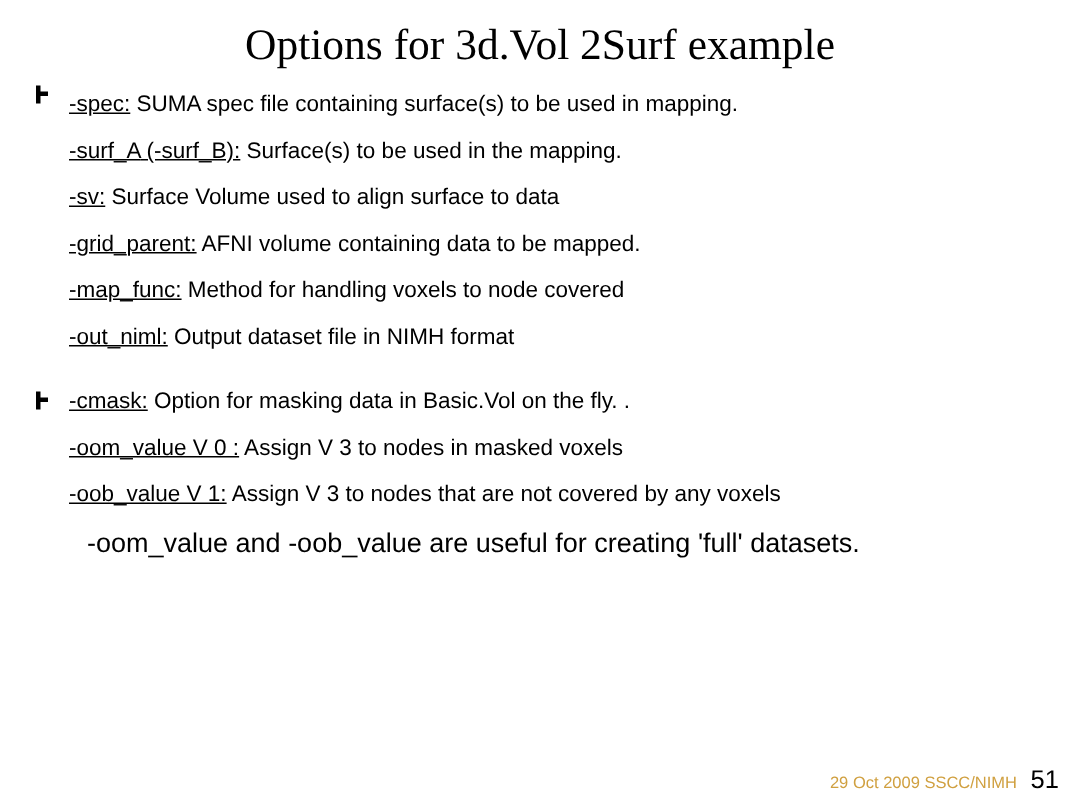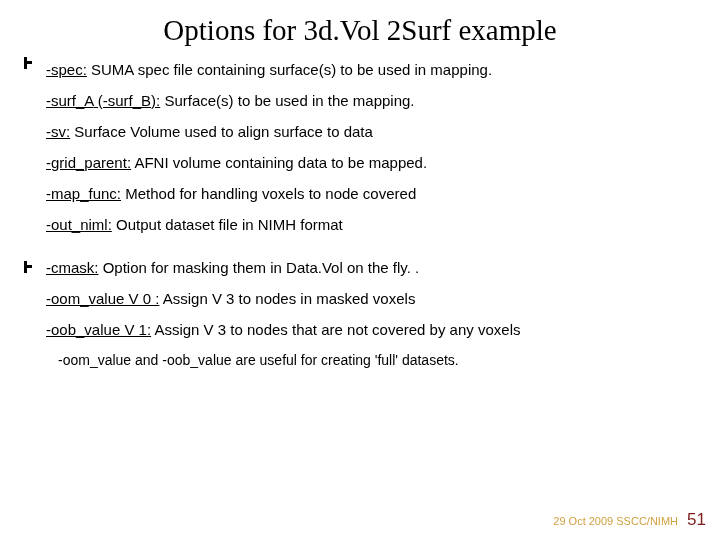--- a/index.html
+++ b/index.html
@@ -37,33 +37,33 @@
   }
   .item {
     margin-left: 46px;
     margin-right: 20px;
     font-size: 15px;
     margin-top: 14px;
   }
   .item-indent {
     margin-left: 58px;
     margin-right: 20px;
-    font-size: 14px;
+    font-size: 18px;
     margin-top: 14px;
   }
   .u { text-decoration: underline; }
   .footer {
     position: absolute;
     bottom: 10px;
     right: 14px;
     font-size: 11px;
     color: #d0a040;
   }
   .footer .pn {
-    color: #7f1d1d;
+    color: #000000;
     font-size: 17px;
     margin-left: 6px;
   }
 </style>
 </head>
 <body>
 
 <div class="title">Options for 3d.Vol 2Surf example</div>
 
 <div class="section-head">
@@ -87,21 +87,21 @@
 <div class="item"><span class="u">-out_niml:</span><span> Output dataset file in NIMH format</span></div>
 
 <div class="section-head" style="margin-top:26px;">
   <span class="bullet-icon">
     <svg viewBox="0 0 12 16">
         <path d="M2 2 L2 14 L5 14 L5 9 L10 9 L10 6 L5 6 L5 2 Z" fill="#000"></path>
       </svg>
   </span>
 </div>
 
-<div class="item"><span class="u">-cmask:</span><span> Option for masking them in Data.Vol on the fly. .</span></div>
+<div class="item"><span class="u">-cmask:</span><span> Option for masking data in Basic.Vol on the fly. .</span></div>
 
 <div class="item"><span class="u">-oom_value V 0 :</span><span> Assign V 3 to nodes in masked voxels</span></div>
 
 <div class="item"><span class="u">-oob_value V 1:</span><span> Assign V 3 to nodes that are not covered by any voxels</span></div>
 
 <div class="item-indent">-oom_value and -oob_value are useful for creating 'full' datasets.</div>
 
 <div class="footer">
   <span>29 Oct 2009 SSCC/NIMH</span>
   <span class="pn">51</span>

